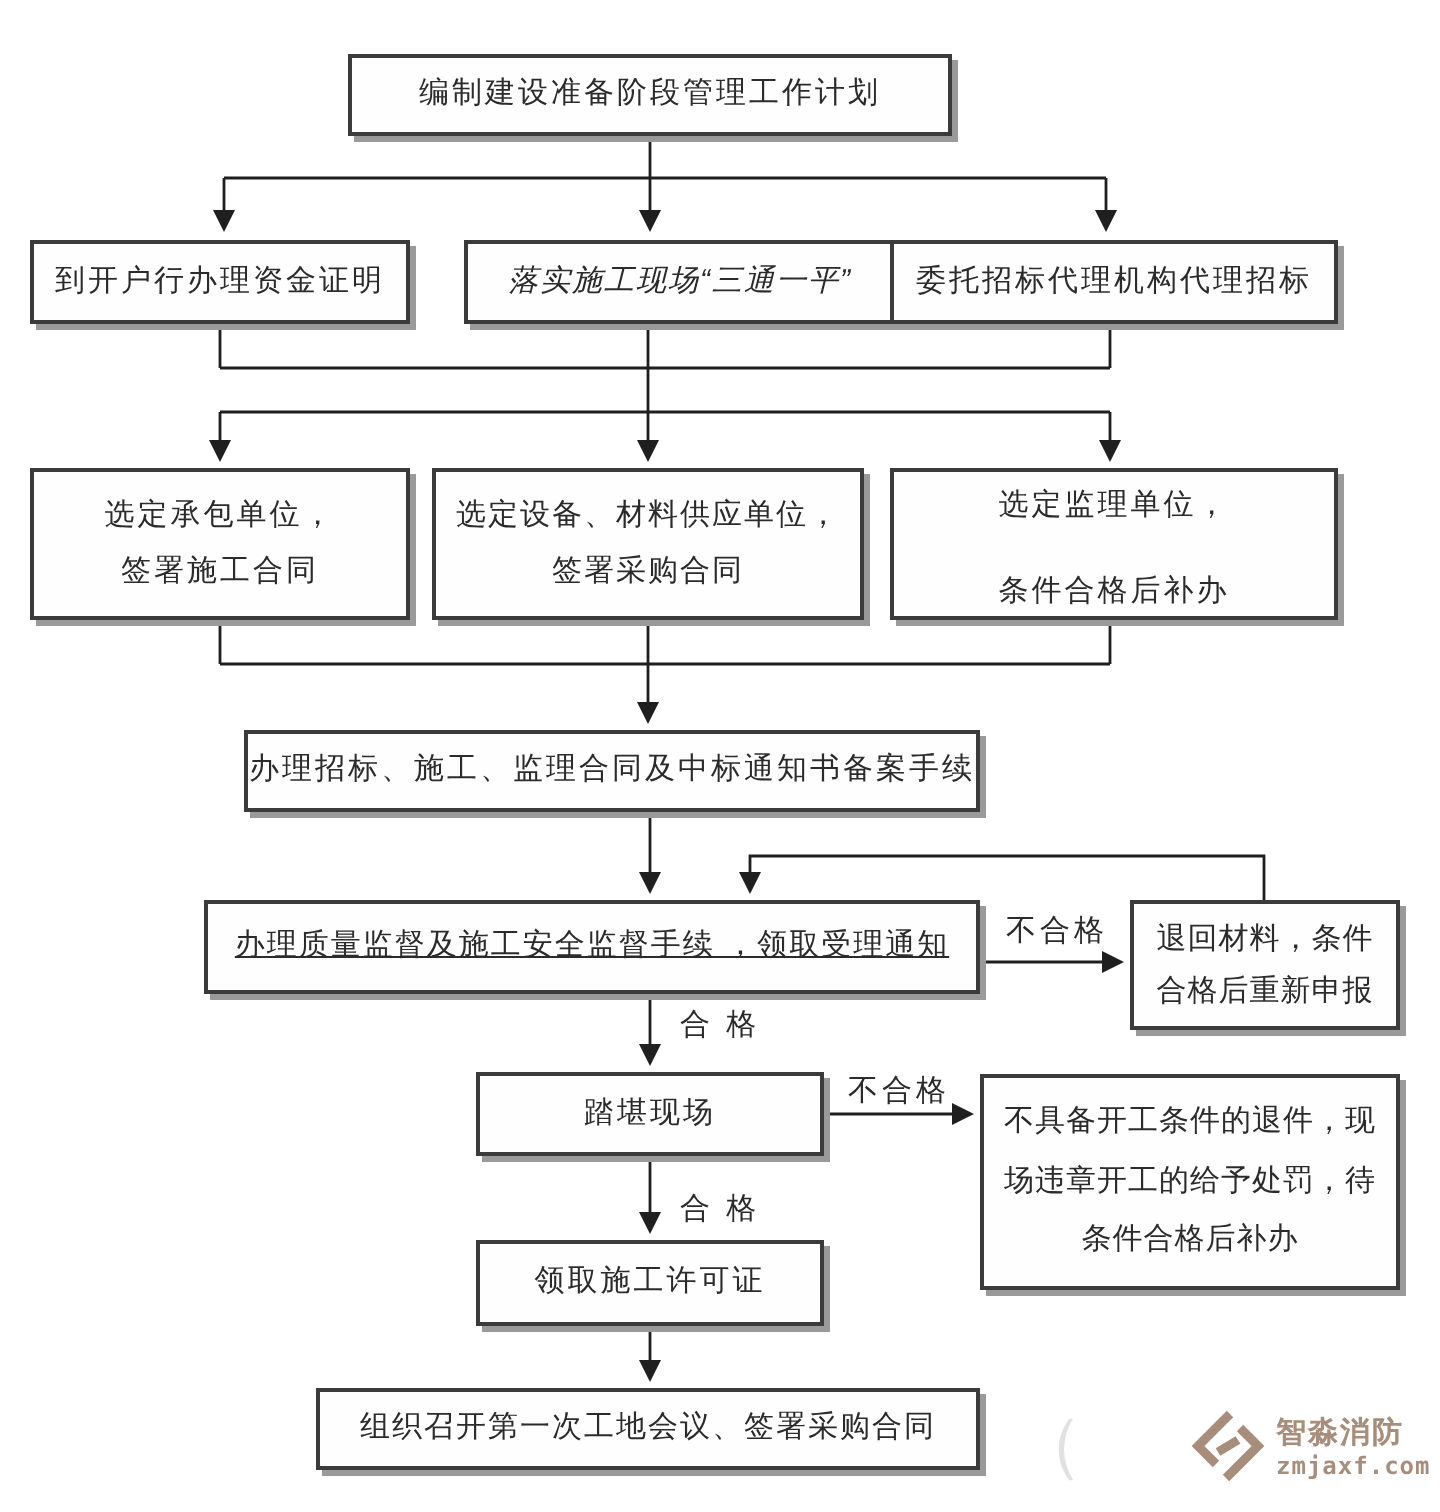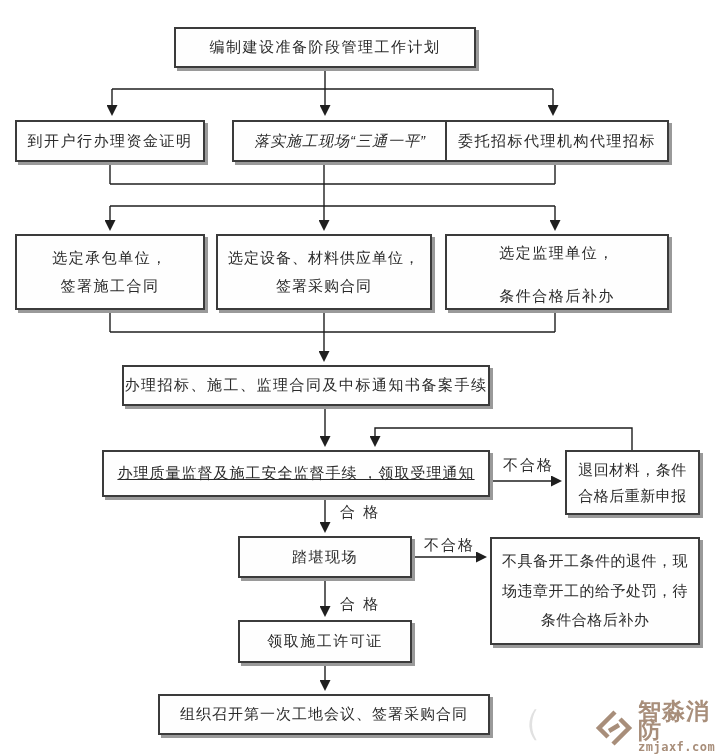--- a/index.html
+++ b/index.html
@@ -36,21 +36,21 @@
   }
   #lbl-pass-1{left:340px;top:503px;}
   #lbl-fail-1{left:503px;top:456px;}
   #lbl-fail-2{left:424px;top:536px;}
   #lbl-pass-2{left:340px;top:595px;}
   #artifact{position:absolute;left:506px;top:698px;font-size:36px;color:#c9c9c9;opacity:.55;z-index:0;}
   
   #watermark{position:absolute;left:594px;top:702px;display:flex;align-items:center;z-index:2;}
   #wm-logo{width:40px;height:42px;flex:0 0 auto;}
   #wm-text{margin-left:4px;color:#a88e7a;}
-  #wm-brand{font-size:23px;font-weight:bold;letter-spacing:1px;line-height:19px;}
+  #wm-brand{font-size:15px;font-weight:bold;letter-spacing:1px;line-height:19px;}
   #wm-domain{font-size:12px;font-weight:bold;font-family:"DejaVu Sans Mono",monospace;line-height:14px;letter-spacing:0.5px;}
 </style>
 </head>
 <body>
 
 <div id="canvas">
 
   <svg id="wires" viewBox="0 0 720 756" xmlns="http://www.w3.org/2000/svg">
     <defs>
       <marker id="arw" markerUnits="userSpaceOnUse" markerWidth="11" markerHeight="11" refX="9" refY="5.5" orient="auto">

